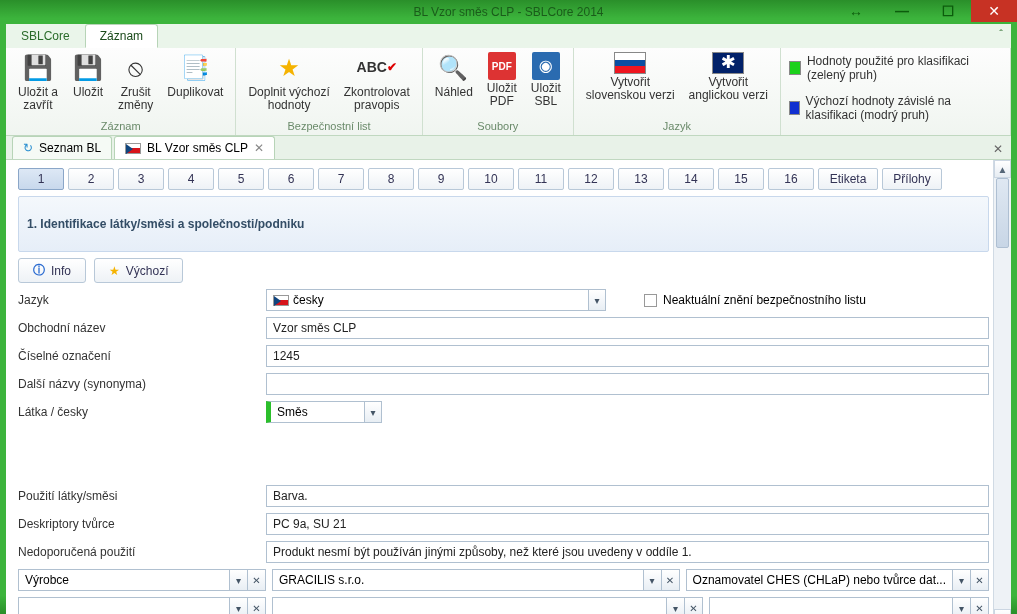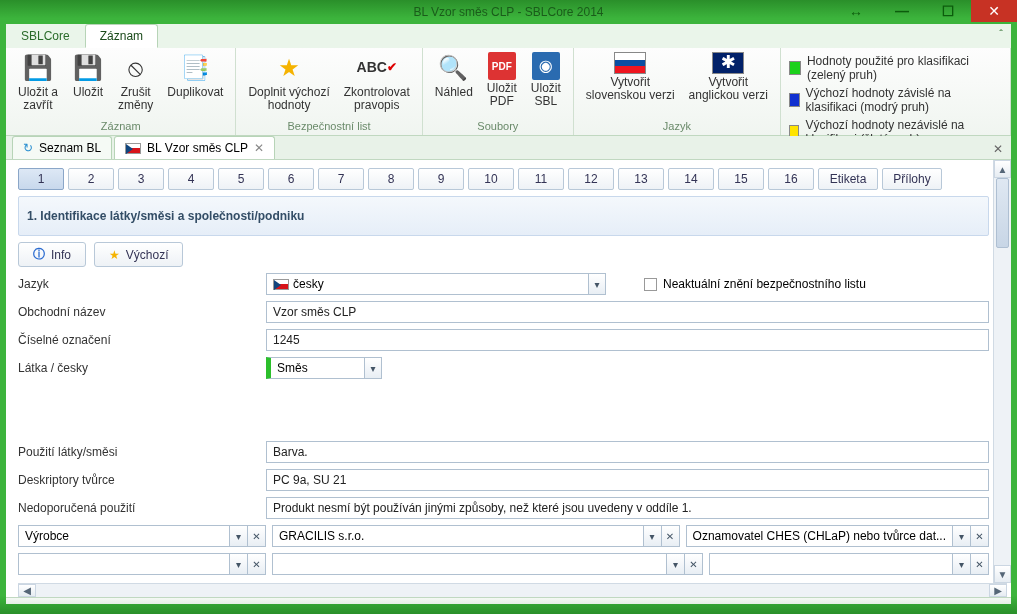--- a/index.html
+++ b/index.html
@@ -13,34 +13,34 @@
 .tabstrip { height: 24px; background: #eaf5ea; display: flex; align-items: flex-end; position: relative; }
 .tab { padding: 4px 14px; background: #eaf5ea; color: #2a6b2a; border-top-left-radius: 3px; border-top-right-radius: 3px; border: 1px solid transparent; }
 .tab.active { background: #fff; border: 1px solid #b7d4b7; border-bottom: 1px solid #fff; color: #1a4a1a; }
 .ribbon-collapse { position: absolute; right: 8px; top: 4px; color: #2a6b2a; font-size: 11px; }
 .ribbon { height: 88px; background: linear-gradient(to bottom, #fdfdfd, #f0f5f0); border-bottom: 1px solid #c0d8c0; display: flex; }
 .rgroup { border-right: 1px solid #d0e0d0; padding: 2px 6px; display: flex; flex-direction: column; justify-content: space-between; }
 .rgroup-items { display: flex; gap: 2px; flex: 1; align-items: flex-start; }
 .ritem { display: flex; flex-direction: column; align-items: center; padding: 2px 6px; text-align: center; color: #333; line-height: 1.1; border-radius: 3px; }
 .ritem .icon { width: 32px; height: 32px; display: flex; align-items: center; justify-content: center; font-size: 24px; margin-bottom: 2px; }
 .rgroup-label { text-align: center; color: #6a8a6a; font-size: 11px; padding-bottom: 1px; }
-.legend-items { display: flex; flex-direction: column; gap: 4px; padding: 4px 2px; flex: 1; }
+.legend-items { display: flex; flex-direction: column; gap: 12px; padding: 4px 2px; flex: 1; }
 .legend-item { display: flex; align-items: center; gap: 6px; color: #333; }
 .swatch { width: 14px; height: 14px; border: 1px solid #888; }
 .doctabs { height: 26px; background: #e8f2e8; border-bottom: 1px solid #c0d8c0; display: flex; align-items: flex-end; padding-left: 6px; position: relative; }
 .doctab { padding: 4px 10px; border: 1px solid #b7d4b7; border-bottom: none; background: #f5faf5; border-top-left-radius: 3px; border-top-right-radius: 3px; display: flex; align-items: center; gap: 6px; margin-right: 2px; }
 .doctab.active { background: #fff; }
 .doctab .close-x { color: #888; font-size: 12px; }
 .doctabs .far-x { position: absolute; right: 8px; top: 6px; color: #666; }
 .content { flex: 1; display: flex; background: #fff; }
 .scroll-area { flex: 1; overflow: hidden; padding: 8px 4px 8px 12px; display: flex; flex-direction: column; gap: 6px; }
 .numtabs { display: flex; gap: 4px; flex-wrap: wrap; }
 .numtab { min-width: 46px; height: 22px; border: 1px solid #b8c8d8; background: linear-gradient(#fff,#eef2f6); border-radius: 2px; display: flex; align-items: center; justify-content: center; color: #335; }
 .numtab.active { background: linear-gradient(#dde8f5,#c8d8ec); border-color: #8aa6c8; }
-.section-header { background: linear-gradient(#f4f8fc,#e6eef8); border: 1px solid #c8d8ec; padding: 12px 8px; color: #334d66; font-weight: bold; border-radius: 2px; }
+.section-header { background: linear-gradient(#f4f8fc,#e6eef8); border: 1px solid #c8d8ec; padding: 20px 8px; color: #334d66; font-weight: bold; border-radius: 2px; }
 .btnrow { display: flex; gap: 8px; }
 .pillbtn { border: 1px solid #b8c8d8; background: linear-gradient(#fff,#eef2f6); border-radius: 3px; padding: 3px 14px; display: flex; align-items: center; gap: 6px; color: #335; }
 .formrow { display: flex; align-items: center; gap: 8px; }
 .formlabel { width: 240px; color: #333; }
 .forminput { flex: 1; height: 22px; border: 1px solid #b0c0d0; padding: 2px 6px; background: #fff; color: #222; }
 .combo { display: flex; height: 22px; }
 .combo .cval { flex: 1; border: 1px solid #b0c0d0; border-right: none; padding: 2px 6px; display: flex; align-items: center; gap: 4px; background: #fff; }
 .combo .cbtn { width: 18px; border: 1px solid #b0c0d0; background: linear-gradient(#fff,#e8eef4); display: flex; align-items: center; justify-content: center; color: #456; font-size: 10px; }
 .greenbar { border-left: 5px solid #2bbf2b !important; }
 .cbx { width:13px; height:13px; border:1px solid #999; background:#fff; }
@@ -239,20 +239,24 @@
 
       <div class="formrow">
         <div class="formlabel">Obchodní název</div>
         <input class="forminput" value="Vzor směs CLP" style="">
       </div>
       <div class="formrow">
         <div class="formlabel">Číselné označení</div>
         <input class="forminput" value="1245" style="">
       </div>
       <div class="formrow">
+        <div class="formlabel">Další názvy (synonyma)</div>
+        <input class="forminput" value="" style="">
+      </div>
+      <div class="formrow">
         <div class="formlabel">Látka / česky</div>
         <div class="combo" style="width:116px">
           <div class="cval greenbar">
               <span>Směs</span>
             </div>
           <div class="cbtn">▾</div>
         </div>
       </div>
 
       <div style="height:50px"></div>

